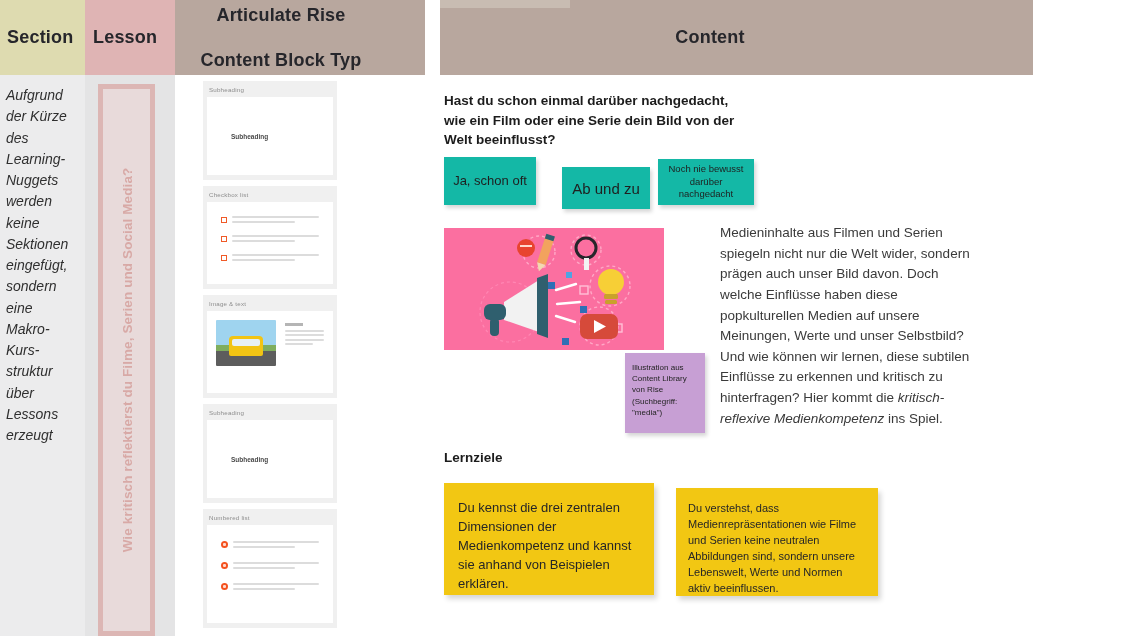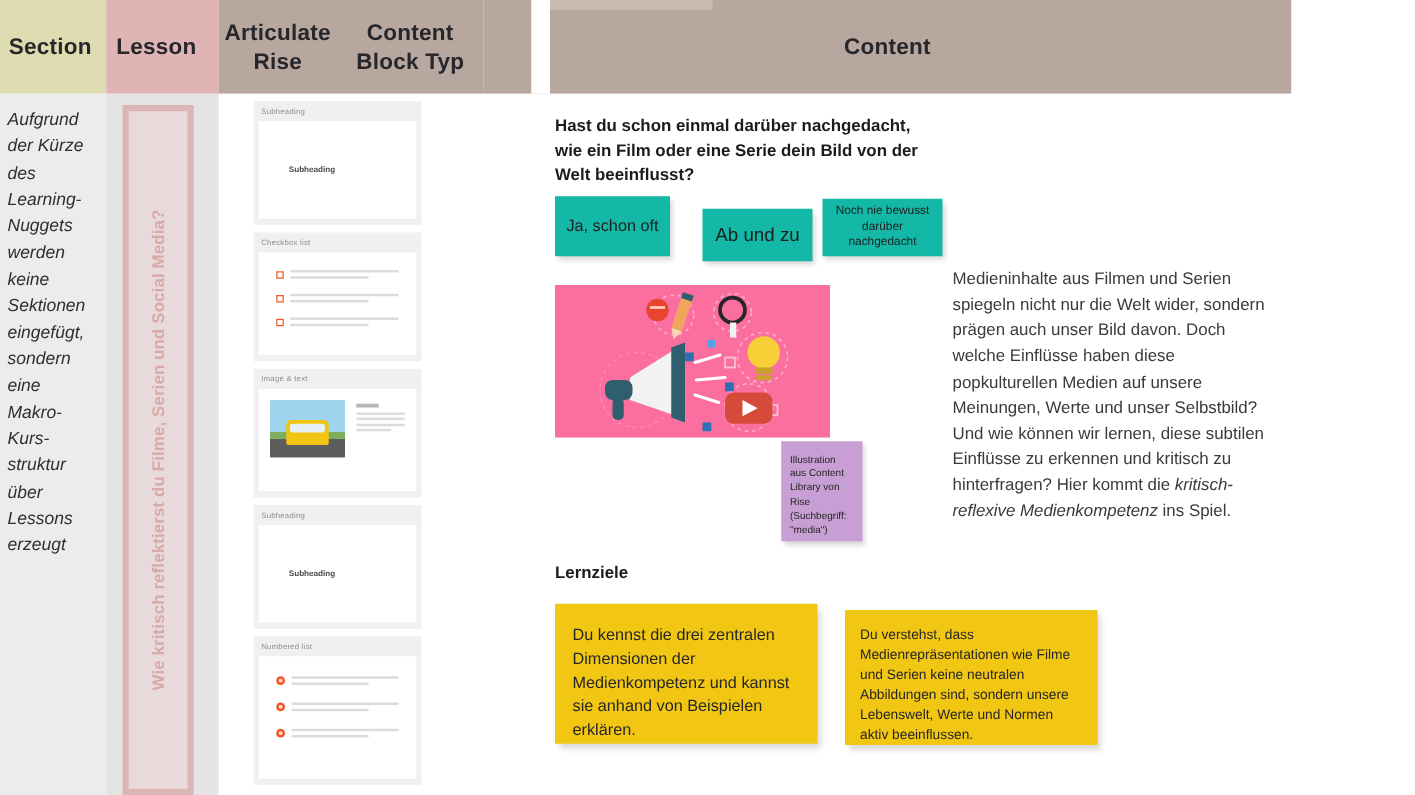--- a/index.html
+++ b/index.html
@@ -10,21 +10,21 @@
     color:#2b2b2b;
   }
   .board{position:relative;width:1132px;height:636px;}
 
   
   .hdr{position:absolute;top:0;left:0;height:75px;display:flex;}
   .hdr-cell{display:flex;align-items:center;justify-content:center;
             font-weight:bold;letter-spacing:.2px;color:#26262b;box-sizing:border-box;}
   .hdr-section{width:85px;background:#dedbb0;font-size:18px;justify-content:flex-start;padding-left:7px;}
   .hdr-lesson{width:90px;background:#dfb4b4;font-size:18px;justify-content:flex-start;padding-left:8px;}
-  .hdr-rise{width:212px;background:#b8a79e;font-size:18px;text-align:center;line-height:1.25;}
+  .hdr-rise{width:212px;background:#b8a79e;font-size:18px;text-align:center;line-height:1.25;flex-direction:column;}
   .hdr-content{width:646px;background:#b8a79e;font-size:18px;position:relative;}
   .hdr-divider{position:absolute;left:47px;top:0;bottom:0;width:1px;background:#b3aec9;}
   .hdr-gap{position:absolute;left:425px;top:0;width:15px;height:75px;background:#fff;}
   .hdr-notch{position:absolute;left:440px;top:0;width:130px;height:8px;background:#c8bcb2;}
 
   
   .col-section{position:absolute;top:75px;left:0;width:85px;bottom:0;background:#ececed;
                box-sizing:border-box;padding:10px 6px 0 6px;}
   .col-section p{margin:0;font-style:italic;font-size:14px;line-height:1.52;color:#2f2f2f;}
 
@@ -74,26 +74,26 @@
   .note{background:#14b8a6;box-shadow:2px 3px 4px rgba(0,0,0,.16);
         display:flex;align-items:center;justify-content:center;text-align:center;
         color:#1f1f1f;box-sizing:border-box;}
   .note1{width:92px;height:48px;font-size:13px;line-height:1.25;margin-top:4px;}
   .note2{width:88px;height:42px;font-size:15px;margin-left:26px;margin-top:14px;}
   .note3{width:96px;height:46px;font-size:9.5px;line-height:1.3;margin-left:8px;margin-top:6px;padding:0 4px;}
 
   .illus{position:absolute;left:4px;top:153px;width:220px;height:122px;
          background:#fb6fa0;overflow:hidden;}
   .illus svg{display:block;}
-  .purple{position:absolute;left:185px;top:278px;width:65px;height:80px;
+  .purple{position:absolute;left:185px;top:278px;width:80px;height:80px;
           background:#c79fd4;box-shadow:2px 3px 4px rgba(0,0,0,.17);
           font-size:8px;line-height:1.4;color:#242424;padding:9px 7px;box-sizing:border-box;}
 
-  .body-txt{position:absolute;left:280px;top:138px;width:252px;font-size:13.5px;
-            line-height:1.53;color:#3a3a3a;margin-left:42px;}
+  .body-txt{position:absolute;left:280px;top:148px;width:252px;font-size:13.5px;
+            line-height:1.53;color:#3a3a3a;}
   .body-txt i{font-style:italic;}
 
   .lz-title{position:absolute;left:4px;top:375px;font-size:13.5px;font-weight:bold;color:#1c1c1c;}
   .yellows{position:absolute;left:4px;top:408px;display:flex;align-items:flex-start;}
   .yc{background:#f2c713;box-shadow:3px 4px 5px rgba(0,0,0,.16);
       color:#262626;box-sizing:border-box;}
   .yc1{width:210px;height:112px;font-size:13px;line-height:1.47;padding:15px 14px;}
   .yc2{width:202px;height:108px;font-size:11px;line-height:1.45;padding:13px 12px;margin-left:22px;margin-top:5px;}
   .yc3{width:202px;height:108px;font-size:9.5px;line-height:1.5;padding:14px 12px;margin-left:11px;margin-top:5px;}
 </style>

